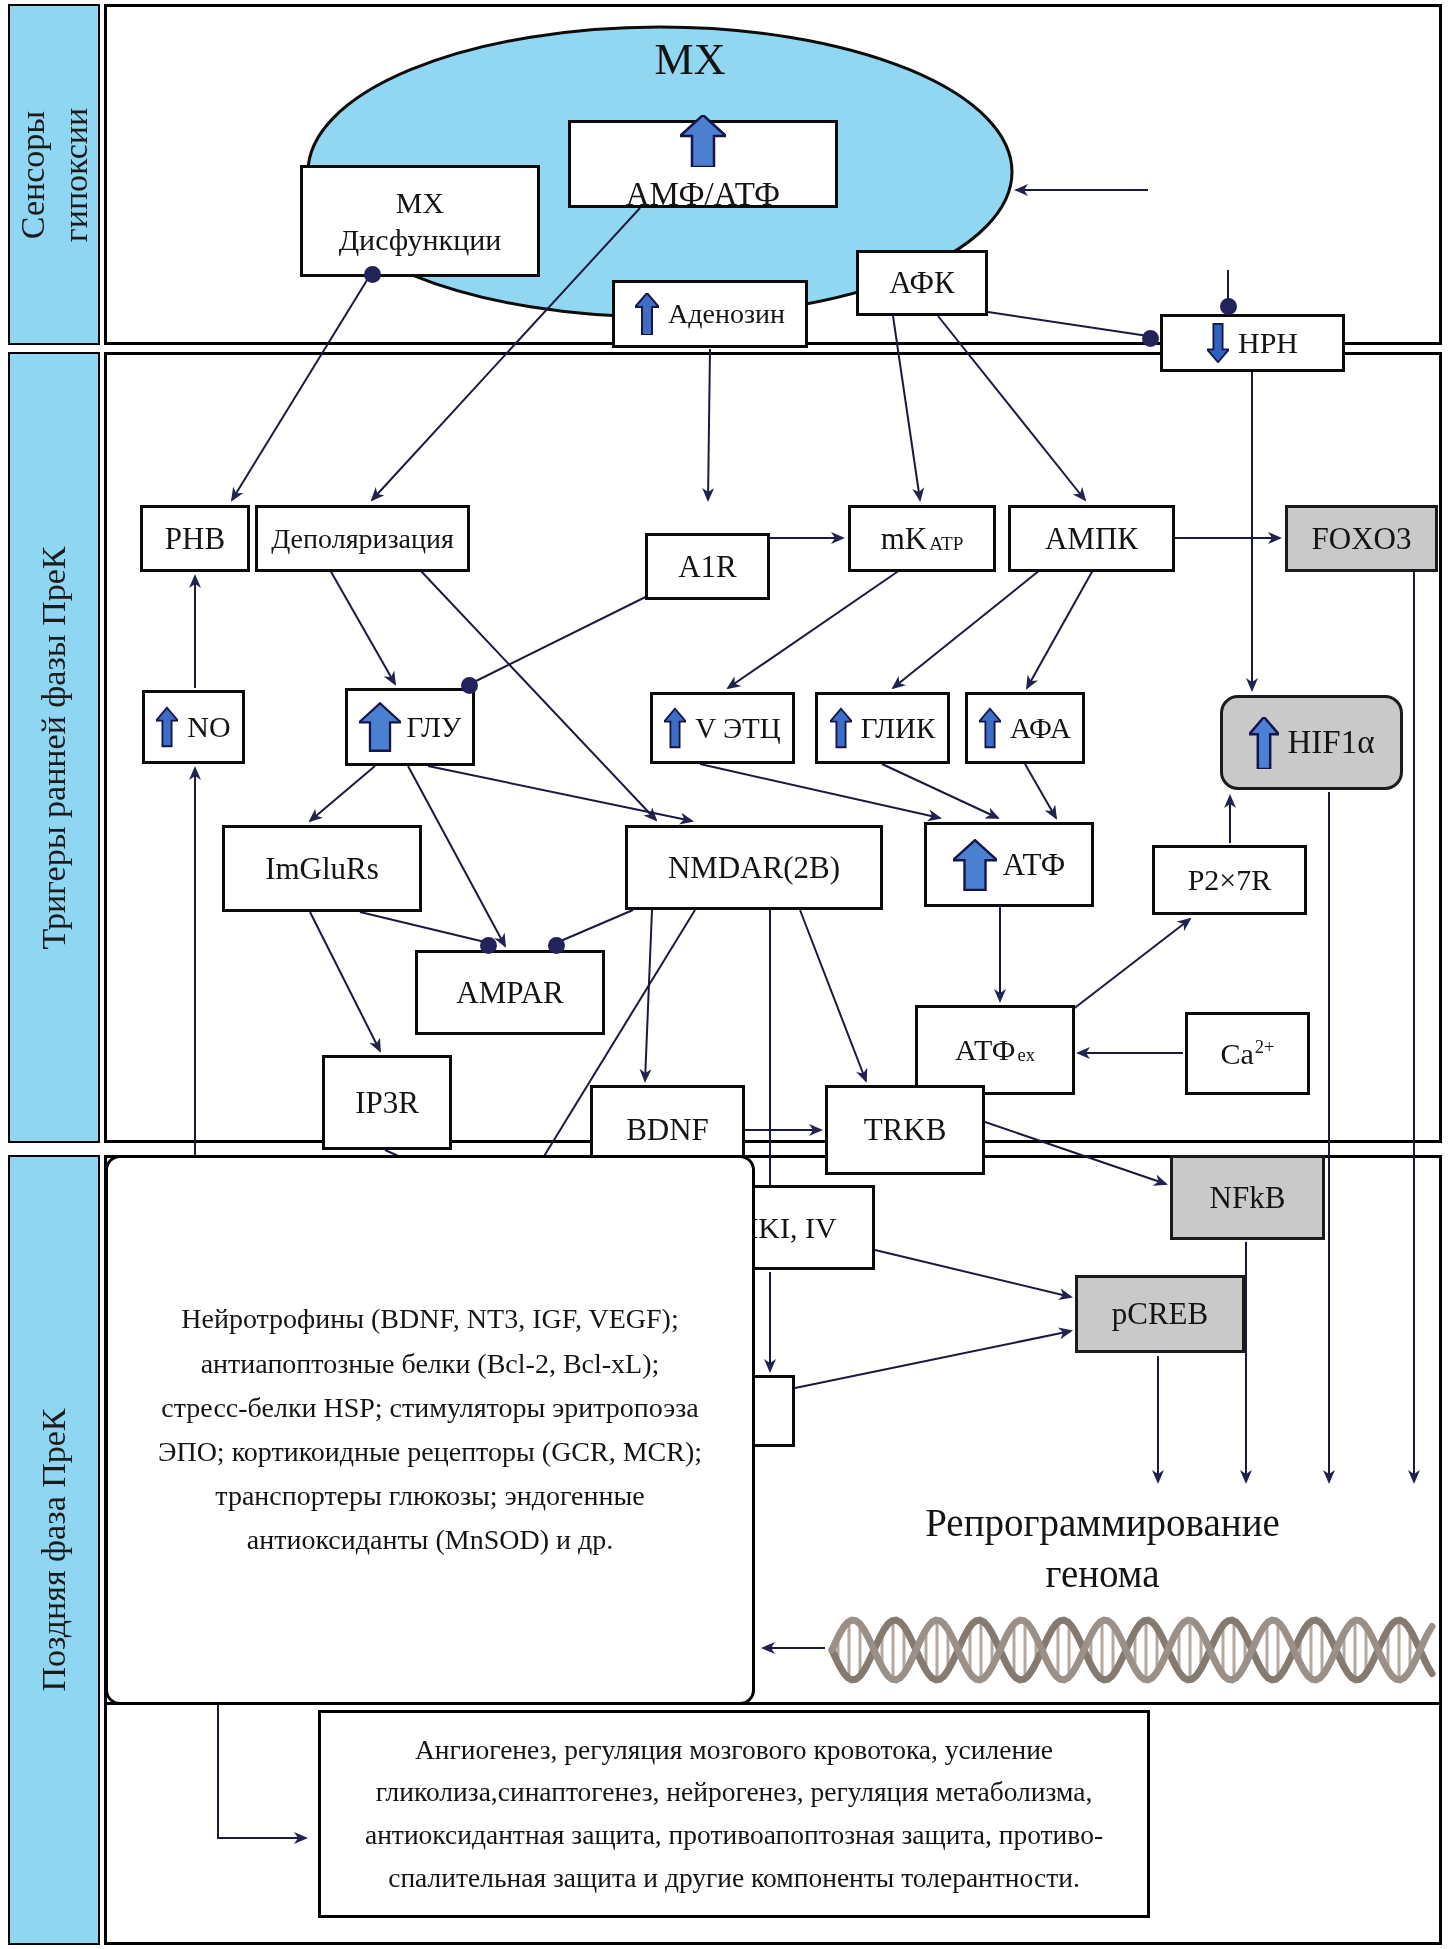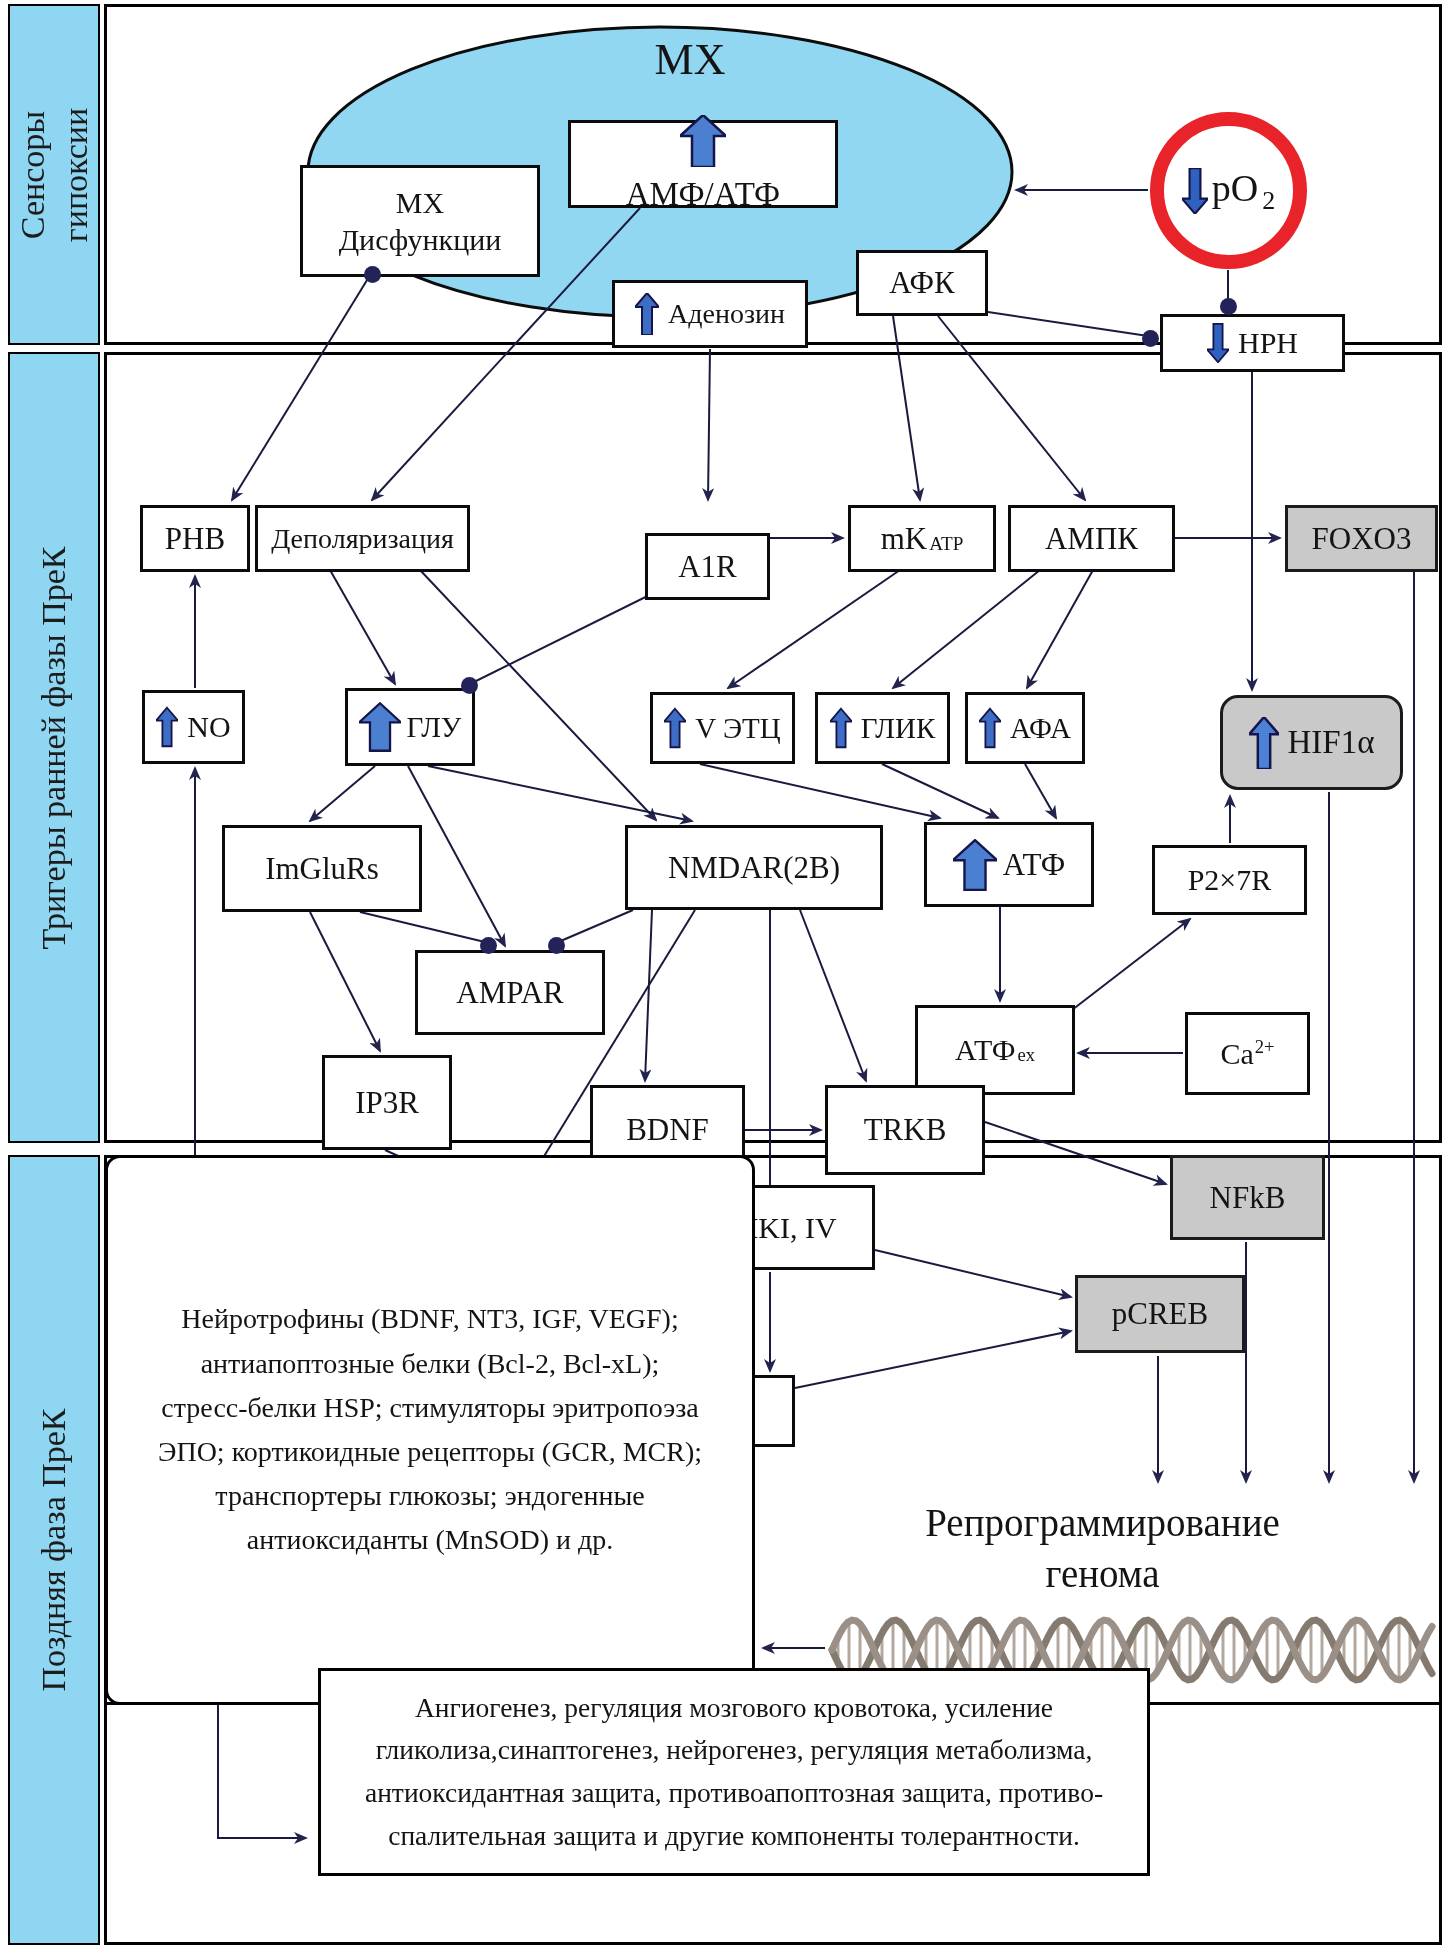--- a/index.html
+++ b/index.html
@@ -179,27 +179,20 @@
     <svg class="icon" width="24" height="42" viewBox="0 0 24 42">
         <polygon points="12,0 24,14 17,14 17,42 7,42 7,14 0,14" fill="#3e6dc6" stroke="#15154a" stroke-width="2"></polygon>
       </svg>
     <span>Аденозин</span>
   </div>
 
   <div class="box" style="left:856px;top:250px;width:132px;height:66px;font-size:31px;">
     <span>АФК</span>
   </div>
 
-  <div class="circle-red" style="left:1150px;top:112px;">
-    <svg class="icon" width="26" height="46" viewBox="0 0 24 42">
-        <polygon points="12,42 0,28 7,28 7,0 17,0 17,28 24,28" fill="#2f62c0" stroke="#15154a" stroke-width="2"></polygon>
-      </svg>
-    <span><span>pO</span><sub style="font-size:0.6em;">​</sub></span>
-      <sub style="font-size:26px;transform:translateY(10px);">2</sub>
-  </div>
 
   <div class="box" style="left:1160px;top:314px;width:185px;height:58px;font-size:30px;z-index:3;">
     <svg class="icon" width="22" height="40" viewBox="0 0 24 42">
         <polygon points="12,42 0,28 7,28 7,0 17,0 17,28 24,28" fill="#2f62c0" stroke="#15154a" stroke-width="2"></polygon>
       </svg>
     <span>НРН</span>
   </div>
 
   <div class="box" style="left:140px;top:505px;width:110px;height:67px;font-size:31px;">
       <span>РНВ</span>
@@ -330,20 +323,20 @@
     <div>антиоксиданты (MnSOD) и др.</div>
   </div>
 
   <div class="hline" style="left:105px;top:1702px;width:1337px;height:3px;"></div>
 
   <div class="plain" style="left:775px;top:1498px;width:655px;font-size:39px;line-height:1.3;">
     <div>Репрограммирование</div>
     <div>генома</div>
   </div>
 
-  <div class="frame txtblock" style="left:318px;top:1668px;width:832px;height:208px;background:#fff;padding:10px 14px;font-size:27.5px;line-height:1.55;z-index:2;align-items:center;">
+  <div class="frame txtblock" style="left:318px;top:1710px;width:832px;height:208px;background:#fff;padding:10px 14px;font-size:27.5px;line-height:1.55;z-index:2;align-items:center;">
     <div>Ангиогенез, регуляция мозгового кровотока, усиление</div>
     <div>гликолиза,синаптогенез, нейрогенез, регуляция метаболизма,</div>
     <div>антиоксидантная защита, противоапоптозная защита, противо-</div>
     <div>спалительная защита и другие компоненты толерантности.</div>
   </div>
 
 </div>
 
 </body></html>

